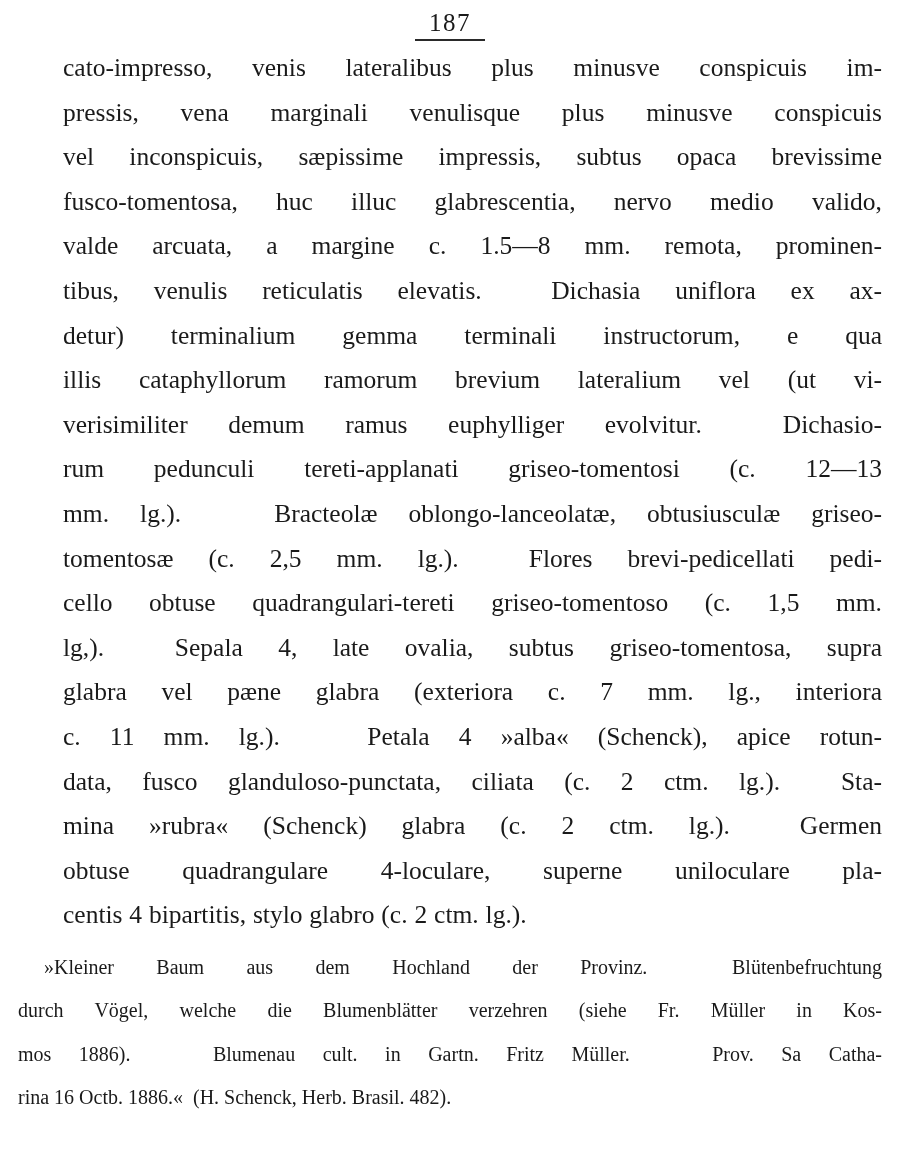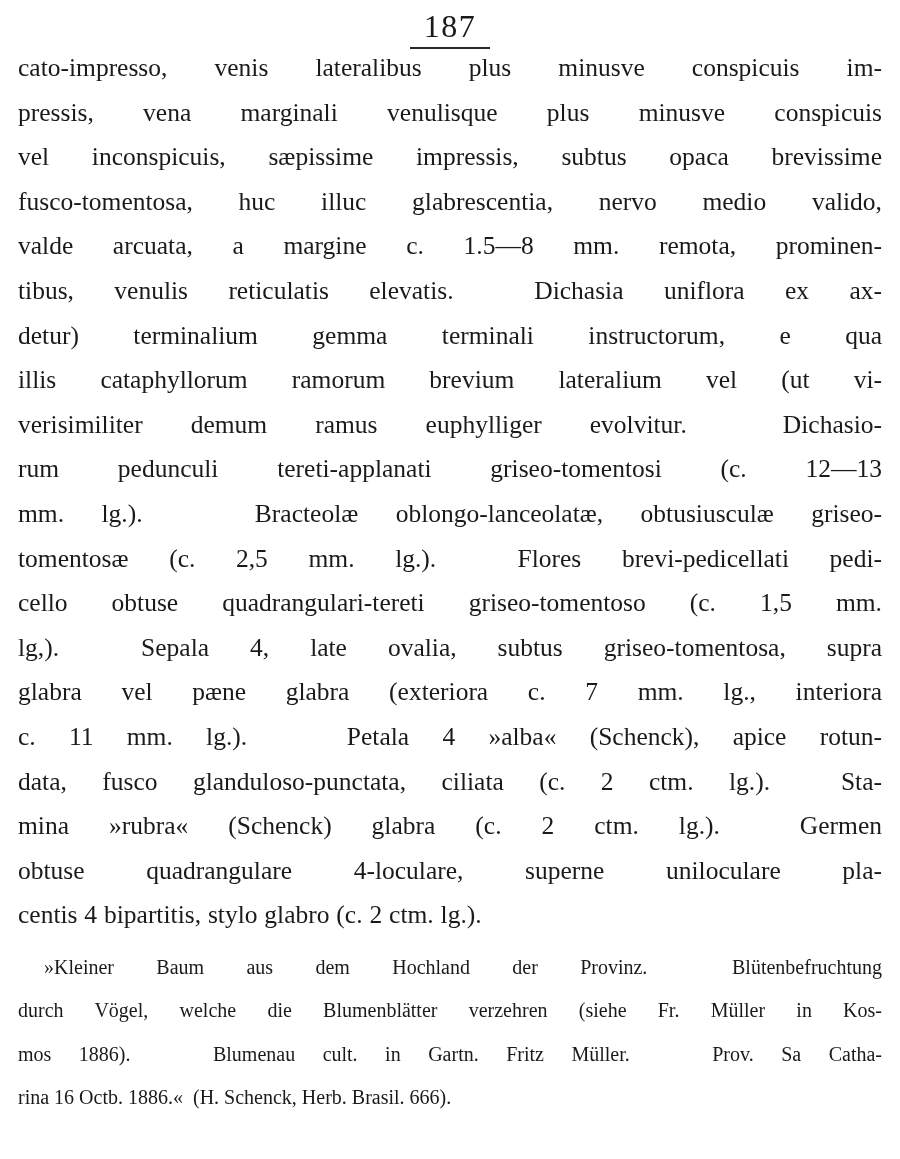--- a/index.html
+++ b/index.html
@@ -22,21 +22,21 @@
     padding: 0;
   }
   .page-header {
     text-align: center;
     padding-top: 10px;
     height: 46px;
     box-sizing: border-box;
   }
   .folio {
     display: inline-block;
-    font-size: 32px;
+    font-size: 25px;
     letter-spacing: 1.5px;
     border-bottom: 2px solid #2a2a2a;
     padding: 0 14px 3px 14px;
     line-height: 1.05;
     font-family: "Liberation Serif", serif;
   }
   .body-block {
     padding: 0 18px 0 18px;
   }
   .para-main {
@@ -46,20 +46,21 @@
     text-align-last: left;
     word-spacing: 0.5px;
     margin: 0;
     padding: 0 0 0 0;
   }
   .para-main .ln {
     display: block;
     text-align: justify;
     text-align-last: justify;
     white-space: pre-wrap;
+    margin-left: 45px;
   }
   .para-main .ln.last {
     text-align-last: left;
   }
   .quote-block {
     margin-top: 14px;
     font-size: 20px;
     line-height: 31.5px;
     text-align: justify;
   }
@@ -108,17 +109,17 @@
       <span class="ln">data, fusco glanduloso-punctata, ciliata (c. 2 ctm. lg.).  Sta-</span>
       <span class="ln">mina »rubra« (Schenck) glabra (c. 2 ctm. lg.).  Germen</span>
       <span class="ln">obtuse quadrangulare 4-loculare, superne uniloculare pla-</span>
       <span class="ln last">centis 4 bipartitis, stylo glabro (c. 2 ctm. lg.).</span>
     </div>
 
     <div class="quote-block">
       <span class="ln first">»Kleiner Baum aus dem Hochland der Provinz.  Blütenbefruchtung</span>
       <span class="ln">durch Vögel, welche die Blumenblätter verzehren (siehe Fr. Müller in Kos-</span>
       <span class="ln">mos 1886).   Blumenau cult. in Gartn. Fritz Müller.   Prov. Sa Catha-</span>
-      <span class="ln last">rina 16 Octb. 1886.«  (H. Schenck, Herb. Brasil. 666).</span>
+      <span class="ln last">rina 16 Octb. 1886.«  (H. Schenck, Herb. Brasil. 482).</span>
     </div>
 
   </div>
 </div>
 
 </body></html>

